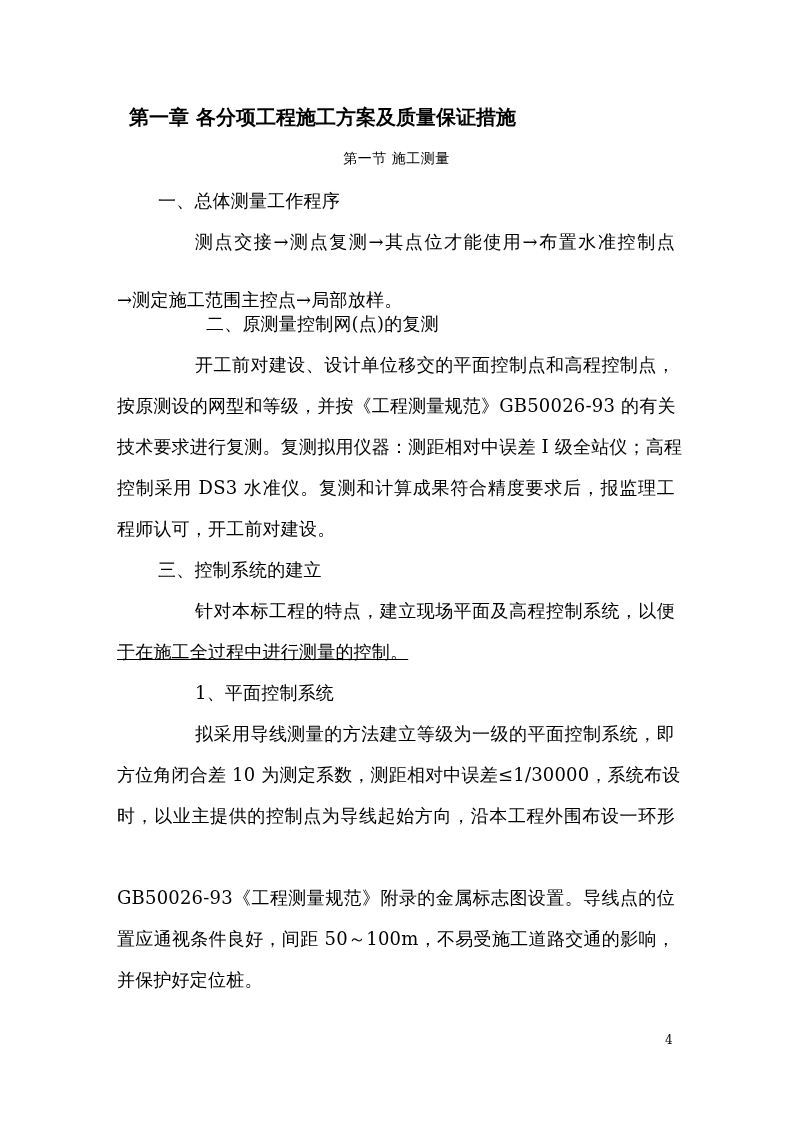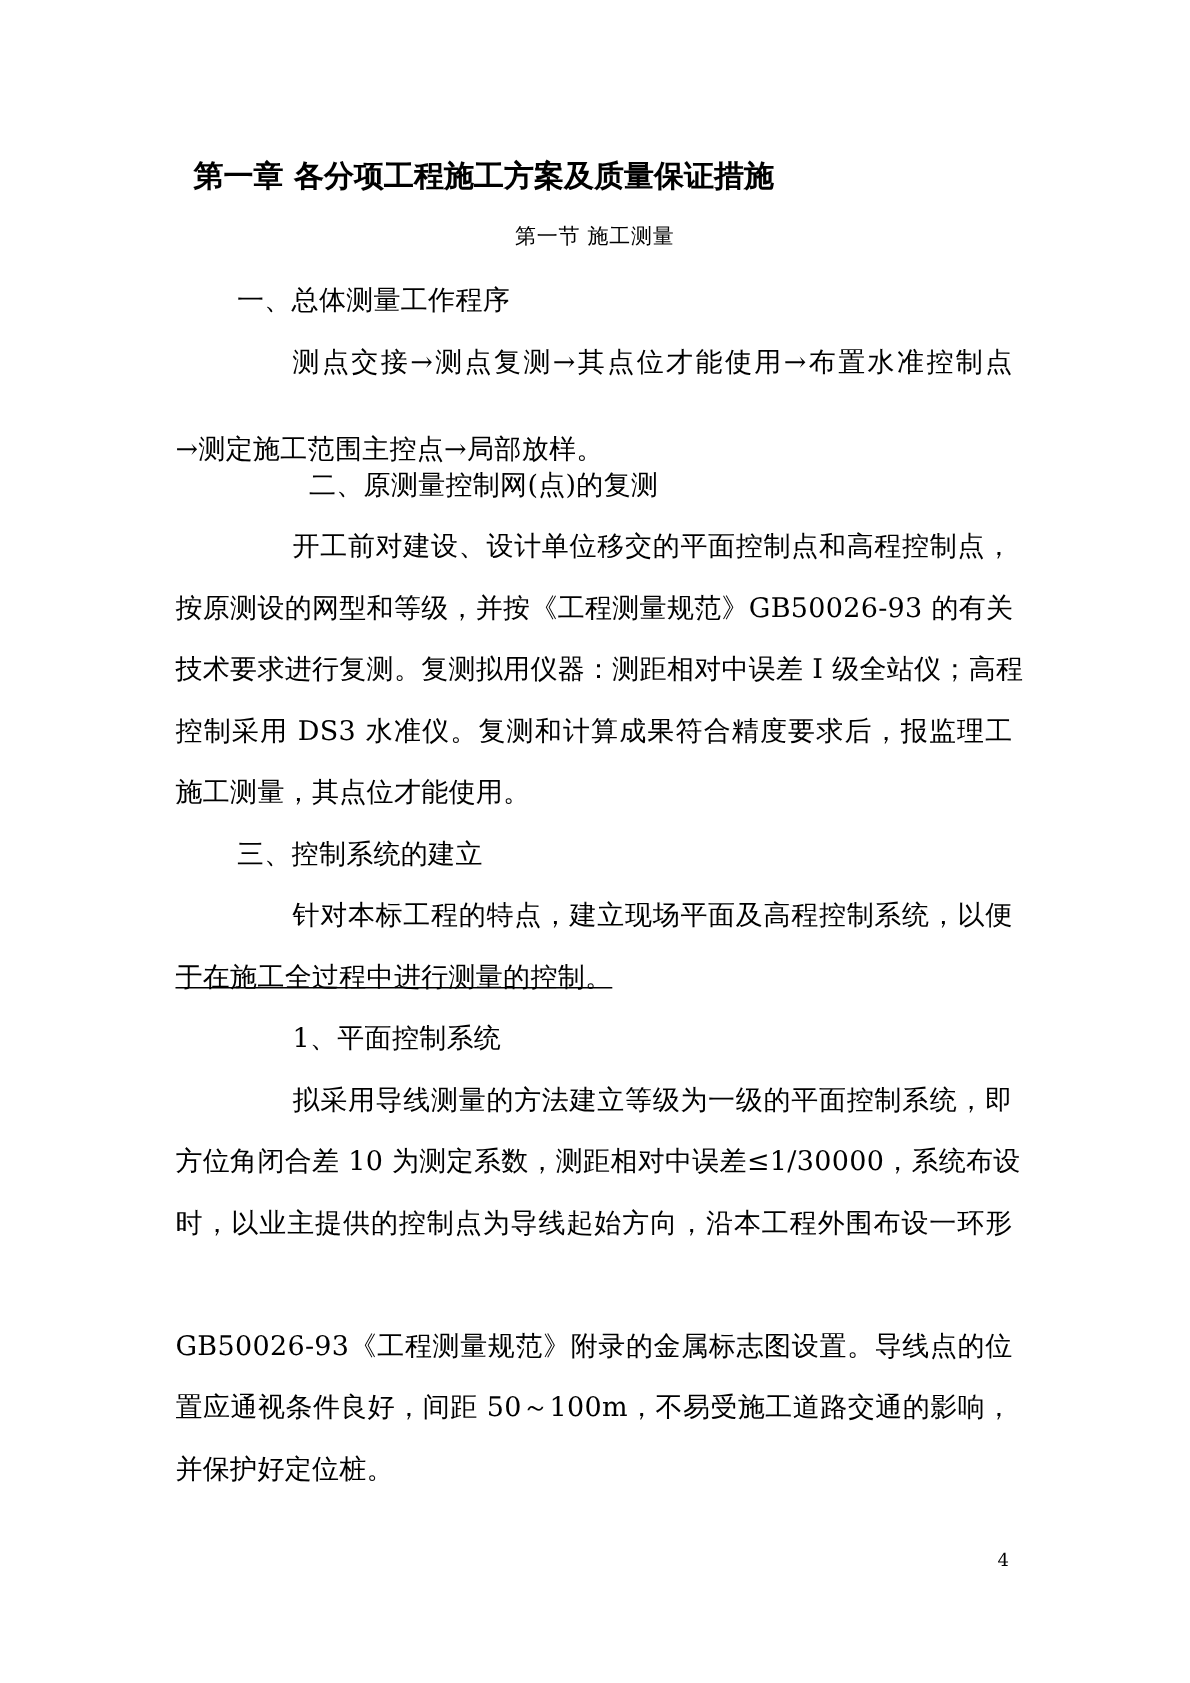--- a/index.html
+++ b/index.html
@@ -77,21 +77,21 @@
 
   <div class="line" style="left:158px; top:189px;text-align:right;">一、总体测量工作程序</div>
   <div class="line justify-indent" style="left:195px; top:230px;">测点交接→测点复测→其点位才能使用→布置水准控制点</div>
   <div class="line" style="left:117px; top:271px;margin-top:17px;">→测定施工范围主控点→局部放样。</div>
 
   <div class="line" style="left:158px; top:312px;margin-left:48px;">二、原测量控制网(点)的复测</div>
   <div class="line justify-indent" style="left:195px; top:353px;">开工前对建设、设计单位移交的平面控制点和高程控制点，</div>
   <div class="line justify" style="left:117px; top:394px;">按原测设的网型和等级，并按《工程测量规范》GB50026-93 的有关</div>
   <div class="line justify" style="left:117px; top:435px;">技术要求进行复测。复测拟用仪器：测距相对中误差 I 级全站仪；高程</div>
   <div class="line justify" style="left:117px; top:476px;">控制采用 DS3 水准仪。复测和计算成果符合精度要求后，报监理工</div>
-  <div class="line" style="left:117px; top:517px;">施工测量，其点位才能使用。</div>
+  <div class="line" style="left:117px; top:517px;">程师认可，开工前对建设。</div>
 
   <div class="line" style="left:158px; top:558px;">三、控制系统的建立</div>
   <div class="line justify-indent" style="left:195px; top:599px;">针对本标工程的特点，建立现场平面及高程控制系统，以便</div>
   <div class="line" style="left:117px; top:640px;text-decoration:underline;">于在施工全过程中进行测量的控制。</div>
 
   <div class="line" style="left:195px; top:681px;">1、平面控制系统</div>
   <div class="line justify-indent" style="left:195px; top:722px;">拟采用导线测量的方法建立等级为一级的平面控制系统，即</div>
   <div class="line justify" style="left:117px; top:763px;">方位角闭合差 10 为测定系数，测距相对中误差≤1/30000，系统布设</div>
   <div class="line justify" style="left:117px; top:804px;">时，以业主提供的控制点为导线起始方向，沿本工程外围布设一环形</div>
   <div class="line justify" style="left:117px; top:886px;">GB50026-93《工程测量规范》附录的金属标志图设置。导线点的位</div>

